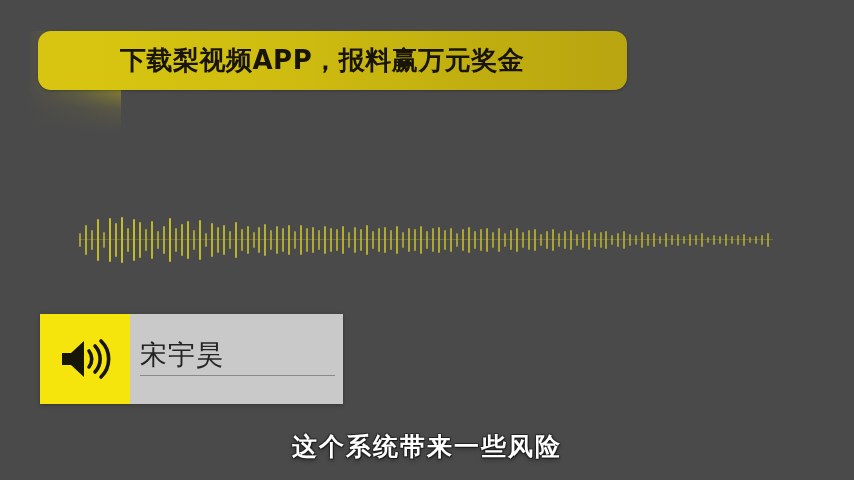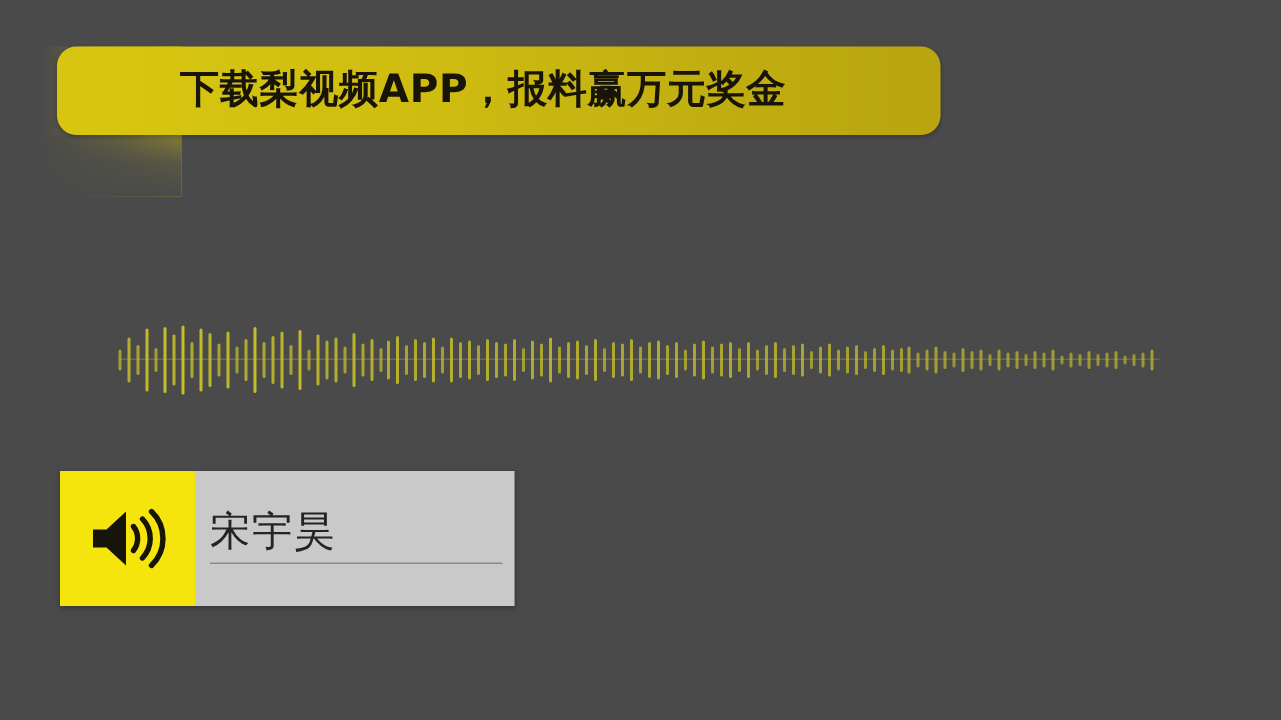--- a/index.html
+++ b/index.html
@@ -320,14 +320,15 @@
         <path d="M37 9 A19 19 0 0 1 37 35" stroke="#17140a" stroke-width="3.6" fill="none" stroke-linecap="round"></path>
         <path d="M43 4 A25 25 0 0 1 43 40" stroke="#17140a" stroke-width="3.6" fill="none" stroke-linecap="round"></path>
       </svg>
     </div>
     <div id="speaker-info-block">
       <div id="speaker-name">宋宇昊</div>
       <div id="speaker-divider"></div>
     </div>
   </div>
 
+  <div id="subtitle">这个系统带来一些风险</div>
 
 </div>
 
 </body></html>

